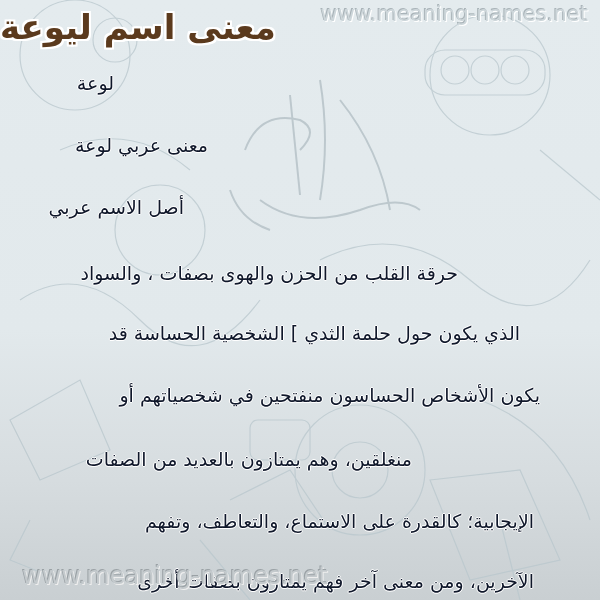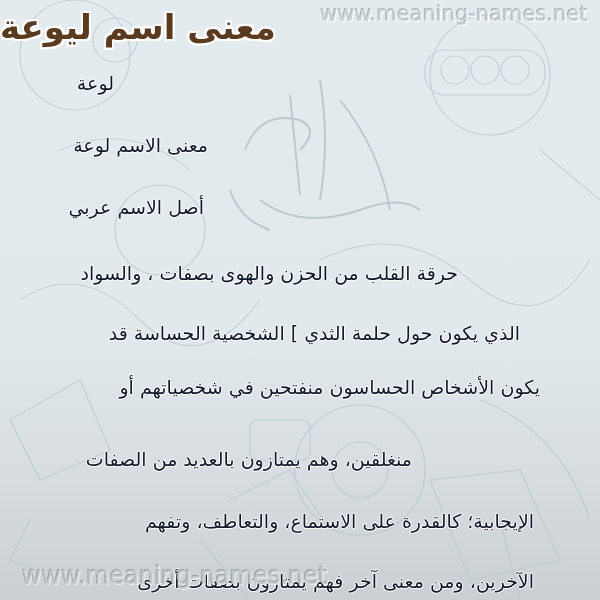--- a/index.html
+++ b/index.html
@@ -70,23 +70,23 @@
     <path d="M260 200 Q300 230 360 210 Q400 195 420 210"></path>
     <path d="M230 190 Q240 220 270 230"></path>
   </g>
 </svg>
 
 <div class="watermark-top">www.meaning-names.net</div>
 
 <h1 class="title" style="margin:0;">معنى اسم ليوعة</h1>
 
 <div class="line" style="top:72px; right:486px;">لوعة</div>
-<div class="line" style="top:134px; right:392px;">معنى الاسم لوعة</div>
-<div class="line" style="top:196px; right:396px;">أصل الاسم عربي</div>
+<div class="line" style="top:134px; right:392px;">معنى عربي لوعة</div>
+<div class="line" style="top:196px; right:416px;">أصل الاسم عربي</div>
 
 <div class="line" style="top:262px; right:142px;">حرقة القلب من الحزن والهوى بصفات ، والسواد</div>
 <div class="line" style="top:322px; right:80px;text-align:right;">الذي يكون حول حلمة الثدي ] الشخصية الحساسة قد</div>
-<div class="line" style="top:376px; right:60px;">يكون الأشخاص الحساسون منفتحين في شخصياتهم أو</div>
+<div class="line" style="top:384px; right:60px;">يكون الأشخاص الحساسون منفتحين في شخصياتهم أو</div>
 <div class="line" style="top:448px; right:188px;margin-left:28px;">منغلقين، وهم يمتازون بالعديد من الصفات</div>
 <div class="line" style="top:510px; right:66px;">الإيجابية؛ كالقدرة على الاستماع، والتعاطف، وتفهم</div>
 <div class="line" style="top:570px; right:66px;">الآخرين، ومن معنى آخر فهم يمتازون بصفات أخرى</div>
 
 <div class="watermark-bottom">www.meaning-names.net</div>
 
 </body></html>

